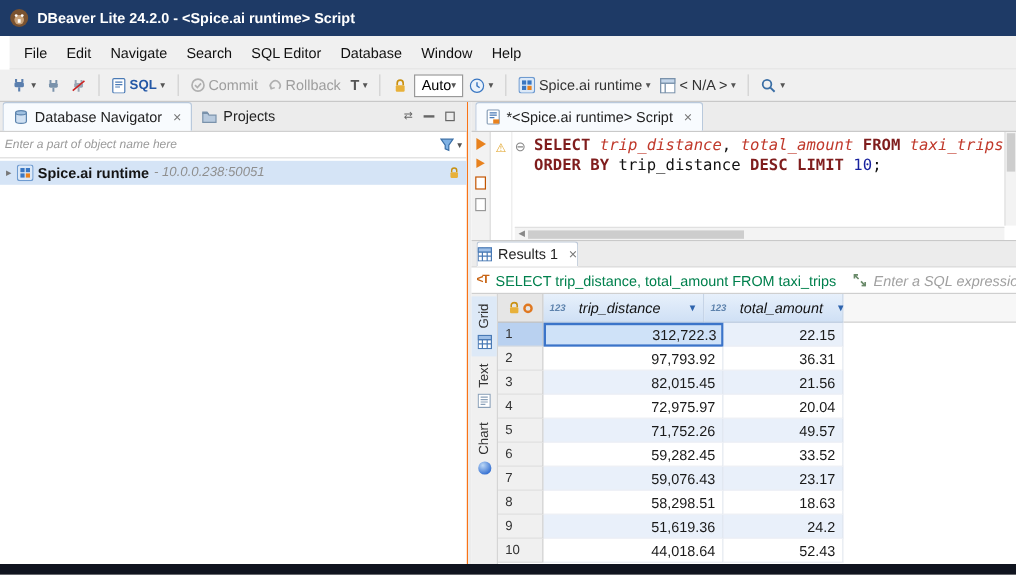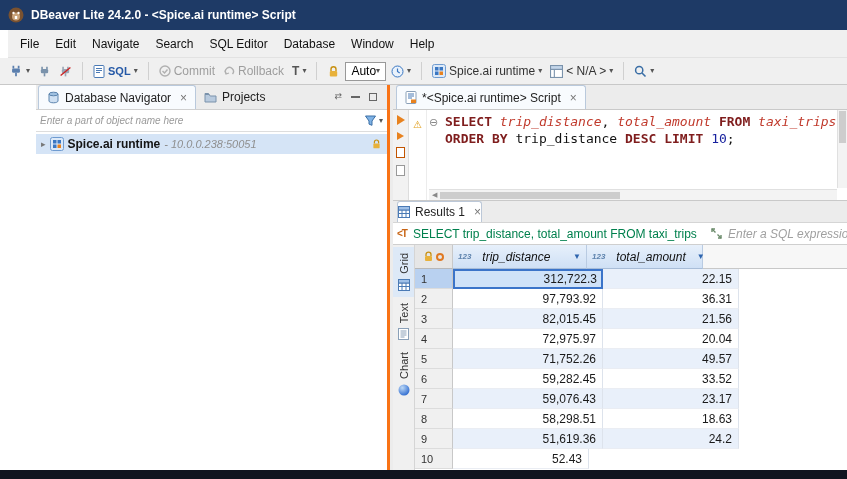--- a/index.html
+++ b/index.html
@@ -23,21 +23,21 @@
   .caret { font-size:8px; color:#555; line-height:1; }
   .combo { display:flex; align-items:center; gap:0; background:#fff; border:1px solid #999; padding:1px 5px; font-size:12px; height:19px; }
   .sql-label { color:#2458a6; font-weight:bold; font-size:11px; }
   .t-glyph { font-weight:bold; font-size:12px; color:#555; }
 
   
   .main { flex:1; display:flex; min-height:0; }
   .sash { width:3px; background:#ececec; flex:0 0 auto; }
 
   
-  .left-panel { width:390px; flex:0 0 auto; background:#fff; border-right:3px solid #f97316; display:flex; flex-direction:column;padding-left:36px; }
+  .left-panel { width:390px; flex:0 0 auto; background:#fff; border-right:1px solid #f97316; display:flex; flex-direction:column; }
   .view-tabs { height:25px; background:#ececec; display:flex; align-items:flex-end; padding-left:2px; border-bottom:1px solid #d0d0d0; flex:0 0 auto; }
   .view-tab { display:flex; align-items:center; gap:5px; padding:0 8px; font-size:12px; color:#222; height:24px; }
   .view-tab.active { background:#f8fbfe; border:1px solid #b9c9dc; border-bottom:none; border-radius:3px 3px 0 0; }
   .tab-close { color:#777; font-size:12px; margin-left:4px; }
   .view-tab-tools { margin-left:auto; display:flex; align-items:center; gap:9px; padding:0 10px 8px 0; }
   .ic-min { width:9px; height:2px; background:#666; }
   .ic-max { width:8px; height:8px; border:1px solid #666; }
   .ic-arrows { font-size:9px; color:#666; line-height:1; }
 
   .filter-row { height:22px; border-bottom:1px solid #ddd; display:flex; align-items:center; padding:0 4px; flex:0 0 auto; }
@@ -102,21 +102,21 @@
   .coltype { font-size:8px; color:#5e83ad; font-weight:bold; }
   .colname { color:#101010; }
   .colsort { margin-left:auto; font-size:8px; color:#2e64ad; }
   .g-headrest { flex:1; background:#f7f7f7; border-bottom:1px solid #c8c8c8; }
 
   .g-body { flex:1; }
   .g-row { display:flex; height:20px; }
   .g-num { width:38px; flex:0 0 auto; background:#f0f0f0; border-right:1px solid #c8c8c8; border-bottom:1px solid #dcdcdc; font-size:11px; color:#333; display:flex; align-items:center; padding-left:6px; }
   .g-cell { display:flex; align-items:center; justify-content:flex-end; padding-right:6px; font-size:12px; color:#1a1a1a; border-right:1px solid #dde3ec; border-bottom:1px solid #eaedf3; background:#fff; flex:0 0 auto; }
   .g-cell.c1 { width:150px; }
-  .g-cell.c2 { width:136px; }
+  .g-cell.c2 { width:100px; }
   .g-row.odd .g-cell { background:#e9f0fa; }
   .g-row.sel .g-num { background:#b9d1f0; }
   .g-cell.sel-cell { background:#cfe2f8 !important; border:2px solid #3b74c9; padding-right:4px; }
   .g-rest { flex:1; background:#fff; }
 
   .bottom-strip { height:9px; background:#10141f; flex:0 0 auto; }
 </style>
 </head>
 <body>
 
@@ -478,20 +478,21 @@
 
   <div class="g-row odd">
     <div class="g-num">9</div>
     <div class="g-cell c1">51,619.36</div>
     <div class="g-cell c2">24.2</div>
     <div class="g-rest"></div>
   </div>
 
   <div class="g-row">
     <div class="g-num">10</div>
+    <div class="g-cell c1">44,018.64</div>
     <div class="g-cell c2">52.43</div>
     <div class="g-rest"></div>
   </div>
 </div>
           </div>
         </div>
       </div>
     </div>
   </div>
 

